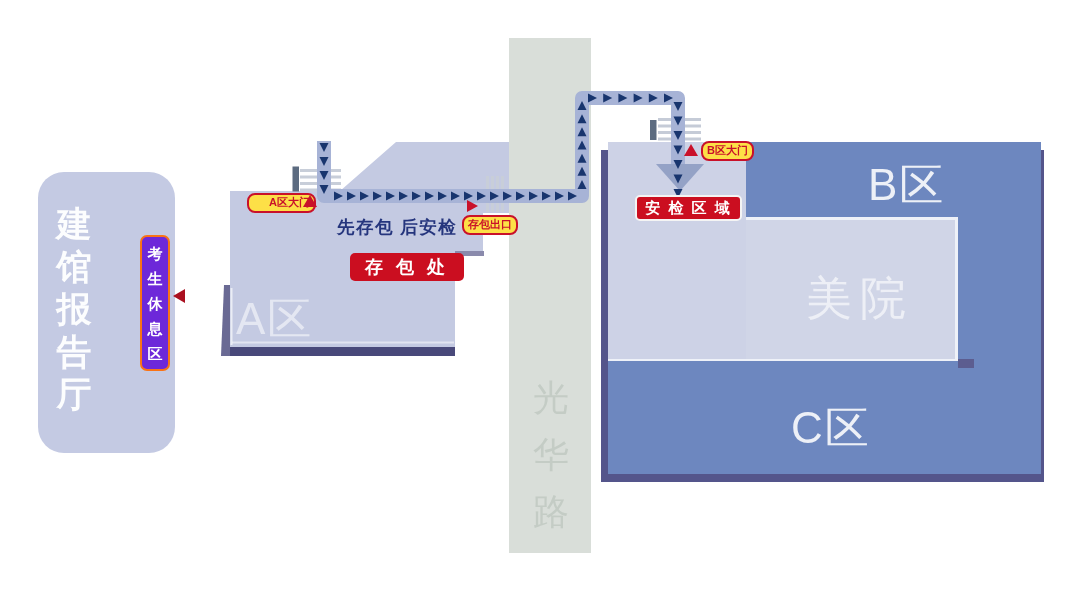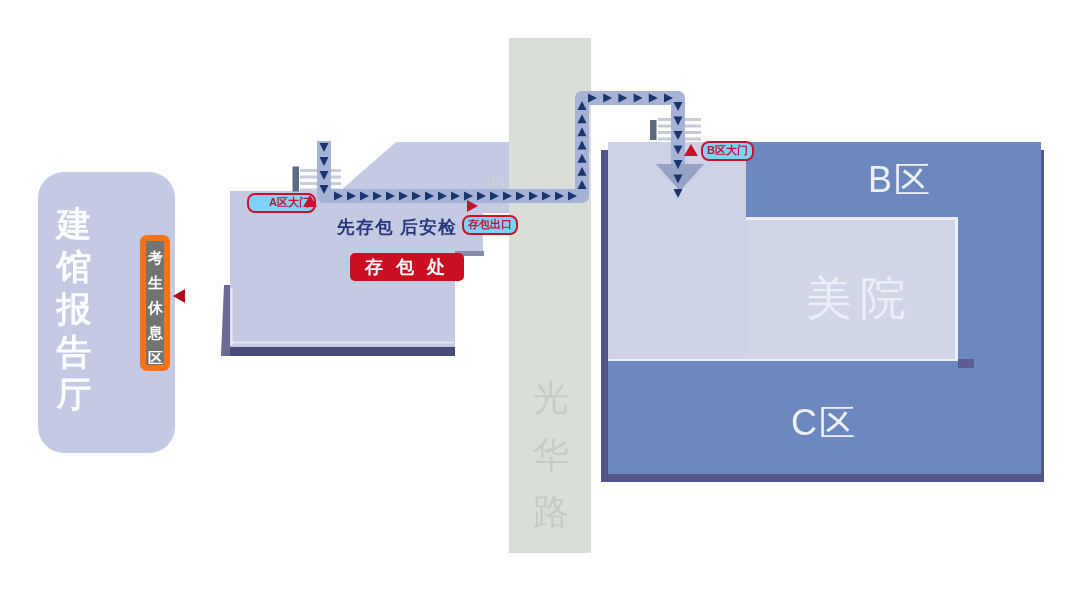--- a/index.html
+++ b/index.html
@@ -17,35 +17,35 @@
   
   .road{background:#d9ded9;}
   .road-name{color:#c4ccc5;font-size:36px;line-height:57px;width:40px;}
   
   .rc-shadow{background:#54558b;}
   .rc-blue{background:#6d87bf;}
   .rc-entry{background:#cdd2e6;border-bottom:2px solid #eef1f8;box-sizing:border-box;}
   .rc-meiyuan{background:#d0d5e7;border-top:3px solid #eef1f8;border-right:3px solid #eef1f8;border-bottom:2px solid #eef1f8;box-sizing:border-box;}
   .rc-notch{background:#5c5d90;}
   
-  .zone-label{color:rgba(255,255,255,.88);font-size:36px;letter-spacing:2px;white-space:nowrap;}
+  .zone-label{color:rgba(255,255,255,.88);font-size:44px;letter-spacing:2px;white-space:nowrap;}
   .zone-label.dim{color:rgba(255,255,255,.55);}
   .meiyuan-label{color:rgba(255,255,255,.62);font-size:46px;letter-spacing:8px;white-space:nowrap;}
   
   .badge-outline{
-    background:#7dd3fc;border:2px solid #c9112a;color:#c9112a;border-radius:8px;
+    background:#fde047;border:2px solid #c9112a;color:#c9112a;border-radius:8px;
     font-size:11px;font-weight:700;line-height:1.15;padding:1px 4px 2px;white-space:nowrap;
   }
   .badge-solid{
     background:#cb0e20;color:#ffffff;font-weight:700;border-radius:5px;
     display:flex;align-items:center;justify-content:center;white-space:nowrap;
   }
   .badge-security{border:2px solid #f4f4f4;border-radius:5px;font-size:15px;letter-spacing:2px;}
   .badge-storage{font-size:18px;letter-spacing:4px;}
-  .rest-badge{background:#737373;border:6px solid #f97316;border-radius:7px;display:flex;justify-content:flex-end;box-sizing:border-box;}
+  .rest-badge{background:#6d28d9;border:2px solid #f97316;border-radius:7px;display:flex;justify-content:center;box-sizing:border-box;}
   .rest-badge .vtext{color:#ffffff;font-weight:700;font-size:15px;line-height:25px;width:17px;padding-top:4px;}
   .instruction{color:#25357d;font-weight:700;font-size:17.5px;letter-spacing:1.5px;white-space:nowrap;}
   
   .tri-up{width:0;height:0;border-left:7px solid transparent;border-right:7px solid transparent;border-bottom:12px solid #c9112a;}
   .tri-right{width:0;height:0;border-top:6.5px solid transparent;border-bottom:6.5px solid transparent;border-left:11px solid #c9112a;}
   .tri-left{width:0;height:0;border-top:7px solid transparent;border-bottom:7px solid transparent;border-right:12px solid #aa1020;}
 </style>
 </head>
 <body>
 
@@ -148,28 +148,30 @@
         <polygon points="-4,-4.5 -4,4.5 5,0" fill="#18356e" transform="translate(678,106) rotate(90)"></polygon>
         <polygon points="-4,-4.5 -4,4.5 5,0" fill="#18356e" transform="translate(678,120.5) rotate(90)"></polygon>
         <polygon points="-4,-4.5 -4,4.5 5,0" fill="#18356e" transform="translate(678,135) rotate(90)"></polygon>
         <polygon points="-4,-4.5 -4,4.5 5,0" fill="#18356e" transform="translate(678,149.5) rotate(90)"></polygon>
         <polygon points="-4,-4.5 -4,4.5 5,0" fill="#18356e" transform="translate(678,164) rotate(90)"></polygon>
         <polygon points="-4,-4.5 -4,4.5 5,0" fill="#18356e" transform="translate(678,178.5) rotate(90)"></polygon>
         <polygon points="-4,-4.5 -4,4.5 5,0" fill="#18356e" transform="translate(678,193) rotate(90)"></polygon>
       </g>
   </svg>
 
+  <div class="abs zone-label dim" style="left:236px;top:290px;">A区</div>
 
   <div class="abs badge-outline" style="left:247px;top:193px;padding-left:20px;">A区大门</div>
   <div class="abs tri-up" style="left:303px;top:195px;"></div>
 
   <div class="abs instruction" style="left:337px;top:215px;text-align:center;">先存包 后安检</div>
 
   <div class="abs tri-right" style="left:467px;top:200px;"></div>
   <div class="abs badge-outline" style="left:462px;top:215px;">存包出口</div>
 
   <div class="abs badge-solid badge-storage" style="left:350px;top:253px;width:114px;height:28px;">存 包 处</div>
 
   <div class="abs tri-up" style="left:684px;top:144px;"></div>
   <div class="abs badge-outline" style="left:701px;top:141px;">B区大门</div>
 
+  <div class="abs badge-solid badge-security" style="left:635px;top:195px;width:103px;height:22px;">安 检 区 域</div>
 
 </div>
 
 </body></html>

